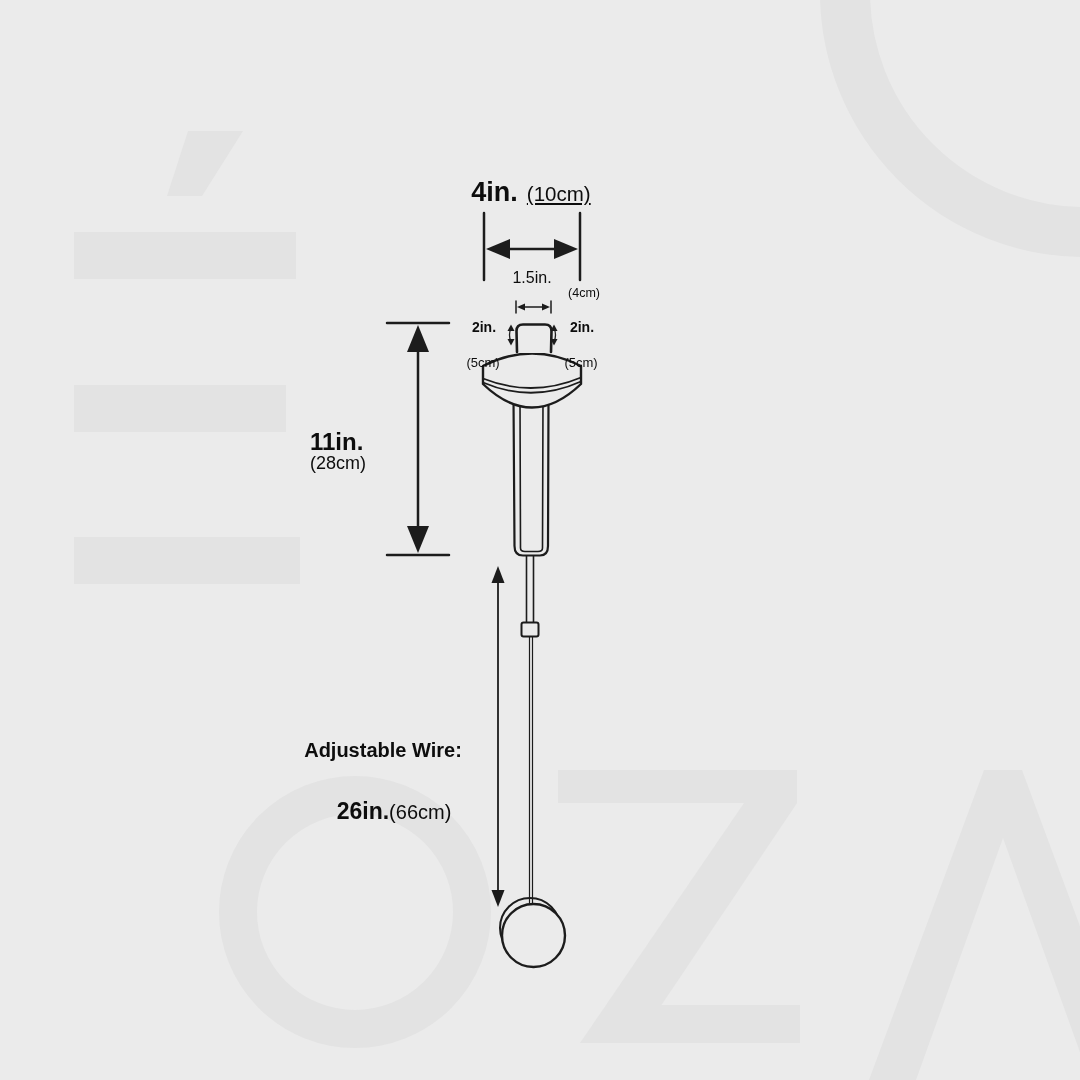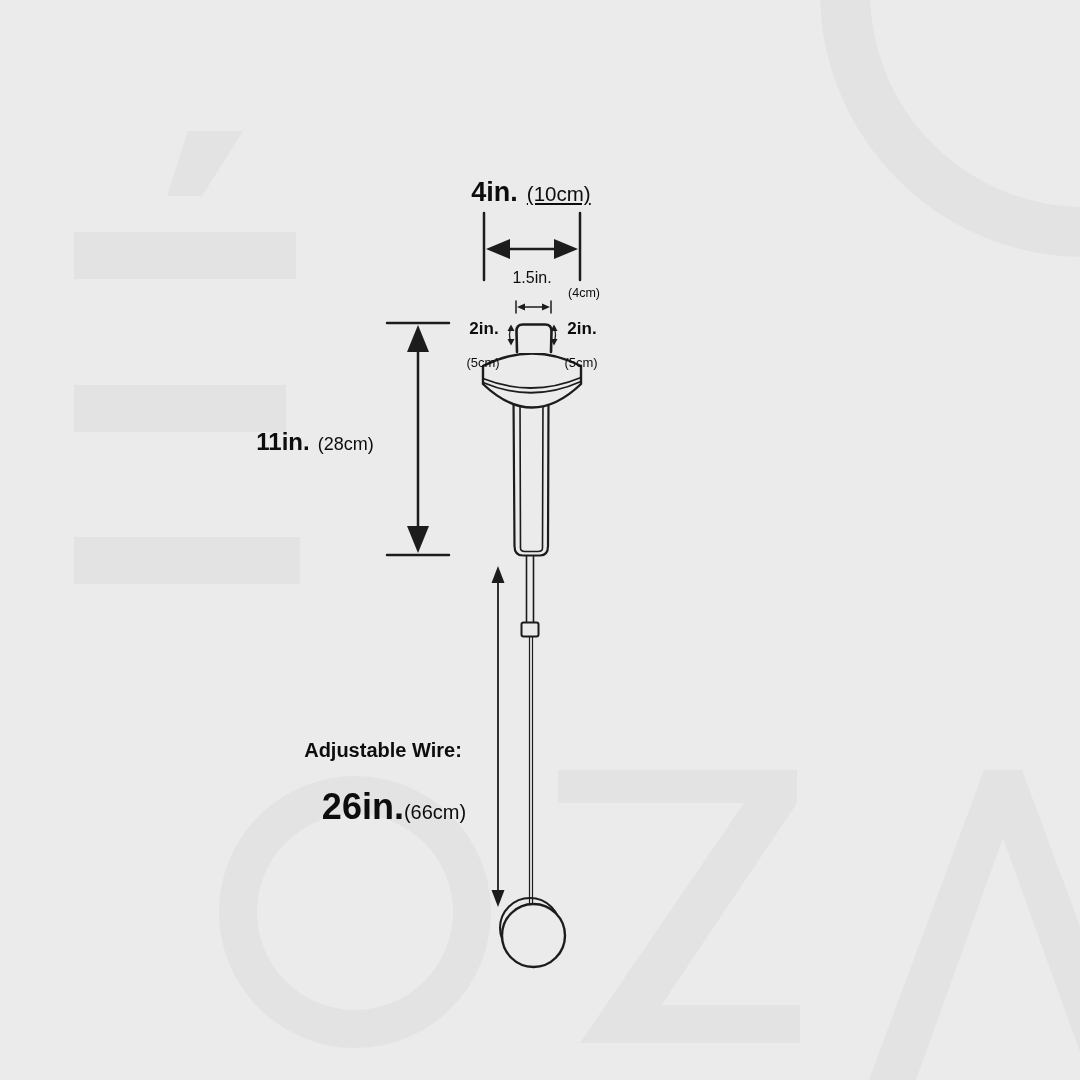--- a/index.html
+++ b/index.html
@@ -17,32 +17,32 @@
   .row{display:flex;align-items:baseline;}
   .title{
     left:545px;top:98px;
     font-size:31px;font-weight:bold;letter-spacing:.5px;
   }
   .dim-width{left:531px;top:179px;}
   .dim-width .imp{font-size:27px;font-weight:bold;}
   .dim-width .met{font-size:20.5px;margin-left:9px;text-decoration:underline;}
   .dim-inner-imp{left:532px;top:270px;font-size:16px;font-weight:normal;}
   .dim-inner-met{left:540px;top:287px;font-size:12.5px;margin-left:44px;}
-  .dim-offset-imp{font-size:17px;font-weight:bold;}
+  .dim-offset-imp{font-size:14px;font-weight:bold;}
   .dim-offset-met{font-size:13px;margin-top:20px;}
   .off-l-imp{left:484px;top:320px;}
   .off-l-met{left:483px;top:336px;}
   .off-r-imp{left:582px;top:320px;}
   .off-r-met{left:581px;top:336px;}
-  .dim-height{left:315px;top:430px;}
+  .dim-height{left:334px;top:430px;flex-direction:column;}
   .dim-height .imp{font-size:24px;font-weight:bold;}
   .dim-height .met{font-size:18px;margin-left:8px;text-align:center;}
   .wire-heading{left:383px;top:740px;font-size:20px;font-weight:bold;}
   .dim-wire{left:394px;top:762px;}
-  .dim-wire .imp{font-size:36px;font-weight:bold;}
+  .dim-wire .imp{font-size:23px;font-weight:bold;}
   .dim-wire .met{font-size:20px;margin-top:40px;}
 </style>
 </head>
 <body>
 
 <div class="canvas">
 
   <svg class="layer" viewBox="0 0 1080 1080" aria-hidden="true">
     <g fill="#e3e3e3" stroke="none">
       <polygon points="188,131 243,131 202,196 167,196"></polygon>

